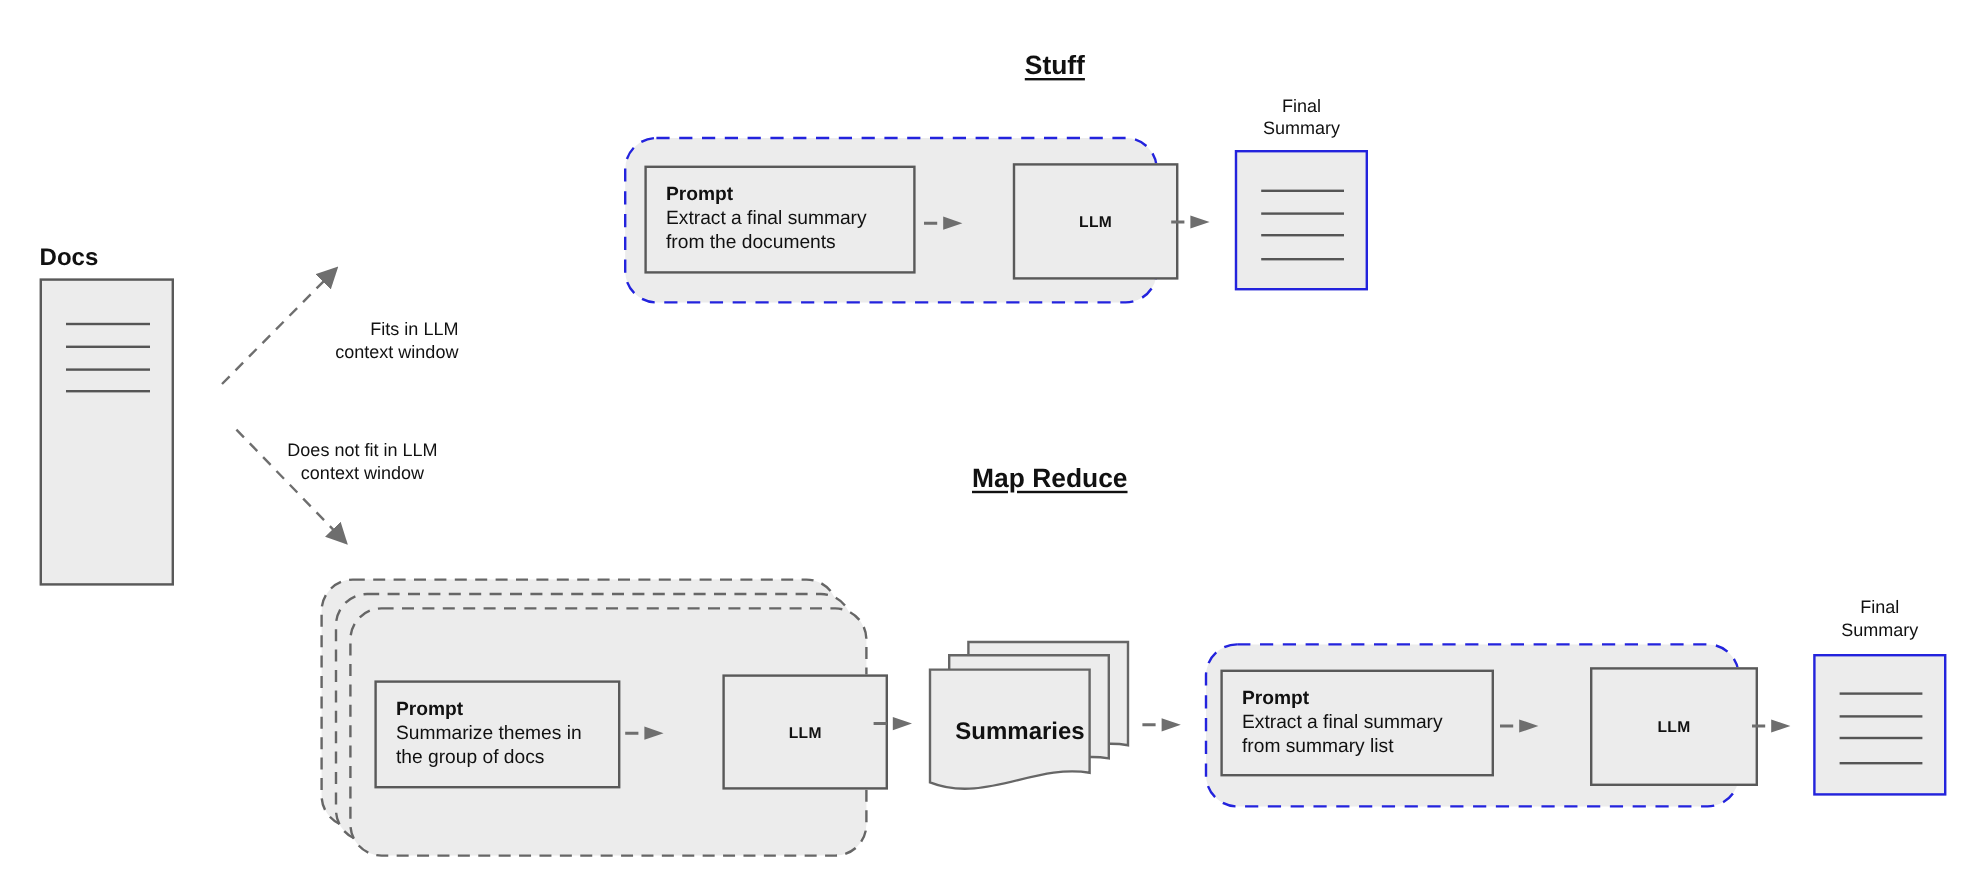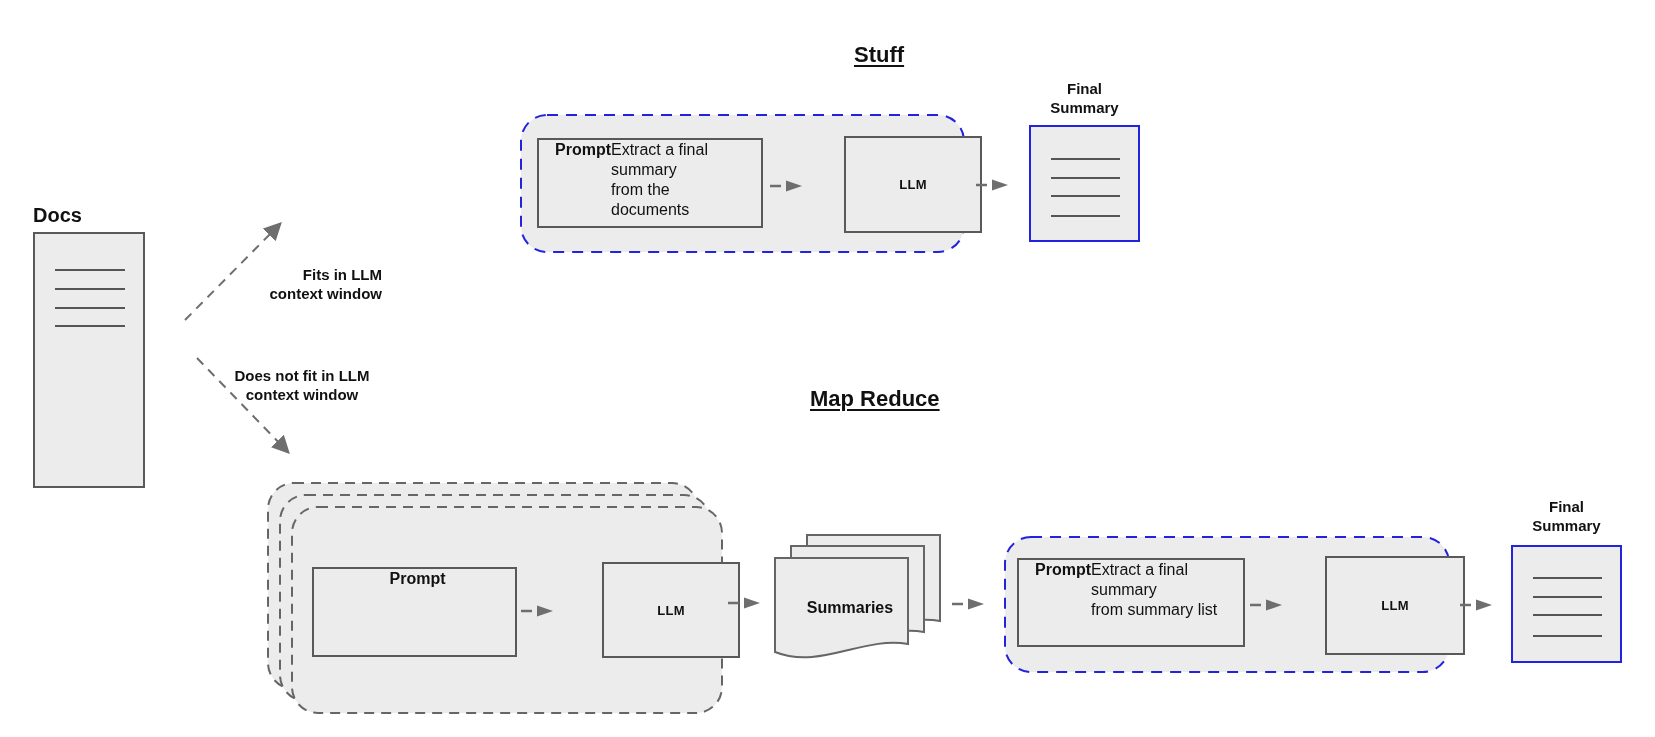--- a/index.html
+++ b/index.html
@@ -5,47 +5,47 @@
   html,body{margin:0;padding:0;background:#ffffff;}
   .canvas{
     position:relative;width:1655px;height:737px;background:#ffffff;
     font-family:"Liberation Sans",sans-serif;color:#111111;overflow:hidden;
   }
   svg.layer{position:absolute;left:0;top:0;pointer-events:none;}
   .box{
     position:absolute;background:#ececec;border:2px solid #595959;box-sizing:border-box;
   }
   .prompt{
-    display:flex;flex-direction:row;justify-content:center;
+    display:flex;flex-direction:column;justify-content:center;
     padding:0 10px 0 16px;font-size:16px;line-height:20px;
   }
   .prompt .hd{font-weight:bold;}
   .prompt .bd{white-space:pre-line;}
   .llm{
     display:flex;align-items:center;justify-content:center;
     font-weight:bold;font-size:13px;letter-spacing:.3px;margin-left:32px;
   }
   .docbox{
     position:absolute;background:#ececec;border:2px solid #595959;box-sizing:border-box;
   }
   .docbox.blue{border-color:#2323dd;}
   .dline{position:absolute;height:2px;background:#555555;}
   .lbl{
-    position:absolute;font-weight:bold;text-align:center;white-space:pre-line;
+    position:absolute;font-weight:normal;text-align:center;white-space:pre-line;
     font-size:15px;line-height:19px;
   }
   .title{
     position:absolute;font-weight:bold;font-size:22px;white-space:nowrap;
     text-decoration:underline;text-decoration-thickness:2px;text-underline-offset:3px;
   }
   .doc-label{
     position:absolute;font-weight:bold;font-size:20px;text-align:left;
   }
   .sum-label{
-    position:absolute;font-weight:bold;font-size:16px;text-align:center;
+    position:absolute;font-weight:bold;font-size:20px;text-align:center;
   }
   .connector{position:absolute;width:34px;height:14px;}
 </style>
 </head>
 <body>
 
 <div class="canvas">
 
   <svg class="layer" width="1655" height="737">
     <defs>
@@ -106,20 +106,22 @@
   <div class="title" style="left:810px;top:386px;">Map Reduce</div>
 
   <svg class="layer" style="left:266px;top:481px;" width="462" height="236">
     <rect x="2" y="2" width="430" height="206" rx="26" fill="#ececec" stroke="#666666" stroke-width="2" stroke-dasharray="10 7"></rect>
     <rect x="14" y="14" width="430" height="206" rx="26" fill="#ececec" stroke="#666666" stroke-width="2" stroke-dasharray="10 7"></rect>
     <rect x="26" y="26" width="430" height="206" rx="26" fill="#ececec" stroke="#666666" stroke-width="2" stroke-dasharray="10 7"></rect>
   </svg>
 
   <div class="box prompt" style="left:312px;top:567px;width:205px;height:90px;">
     <div class="hd">Prompt</div>
+    <div class="bd">Summarize themes in
+the group of docs</div>
   </div>
 
   <svg class="connector" style="left:520px;top:604px;">
     <line x1="1" y1="7" x2="12" y2="7" stroke="#6e6e6e" stroke-width="2.5"></line>
     <polygon points="17,1.5 33,7 17,12.5" fill="#6e6e6e"></polygon>
   </svg>
 
   <div class="box llm" style="left:570px;top:562px;width:138px;height:96px;">LLM</div>
 
   <svg class="connector" style="left:727px;top:596px;">

